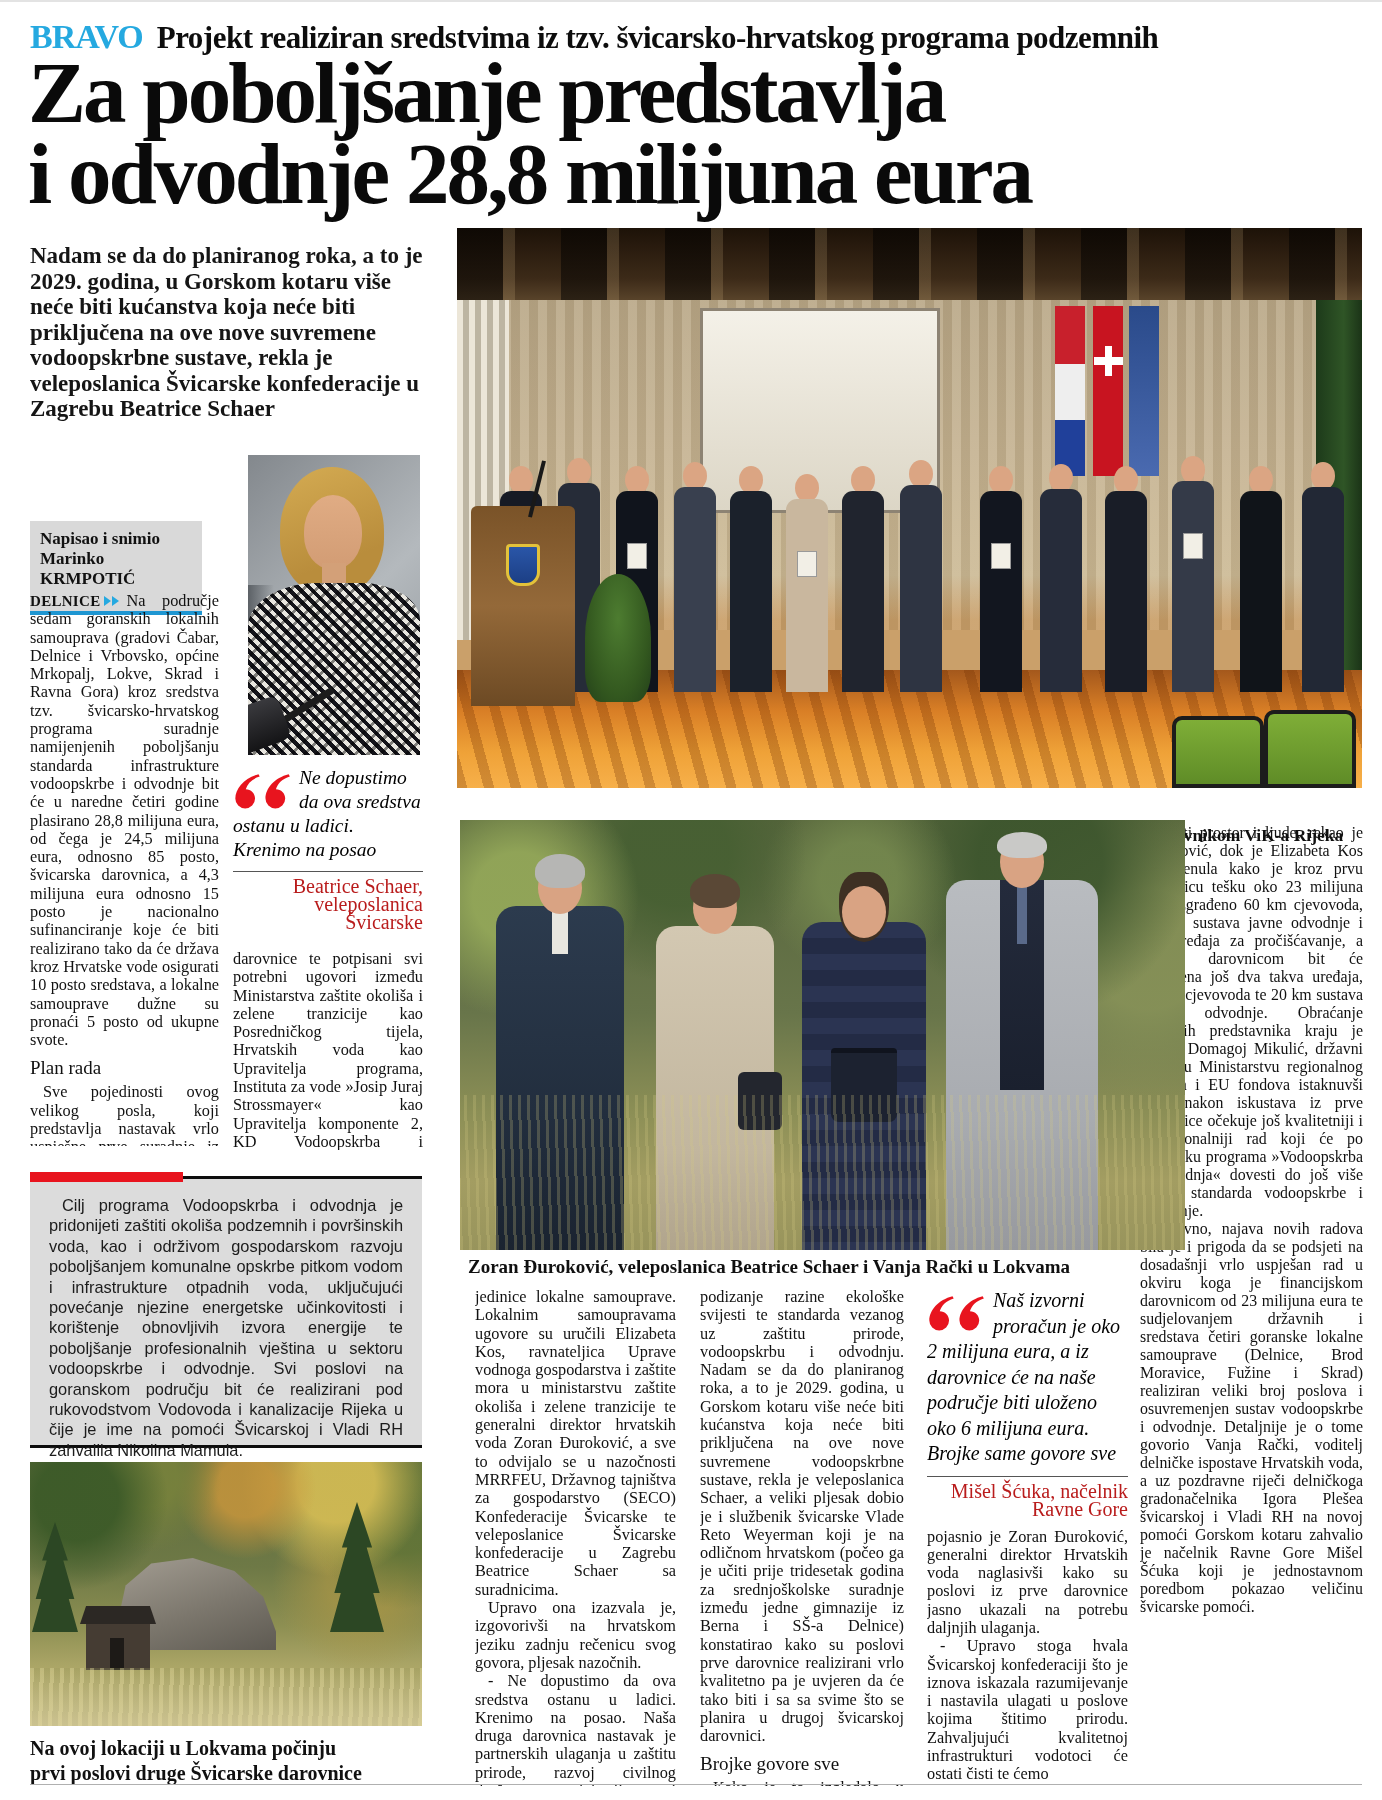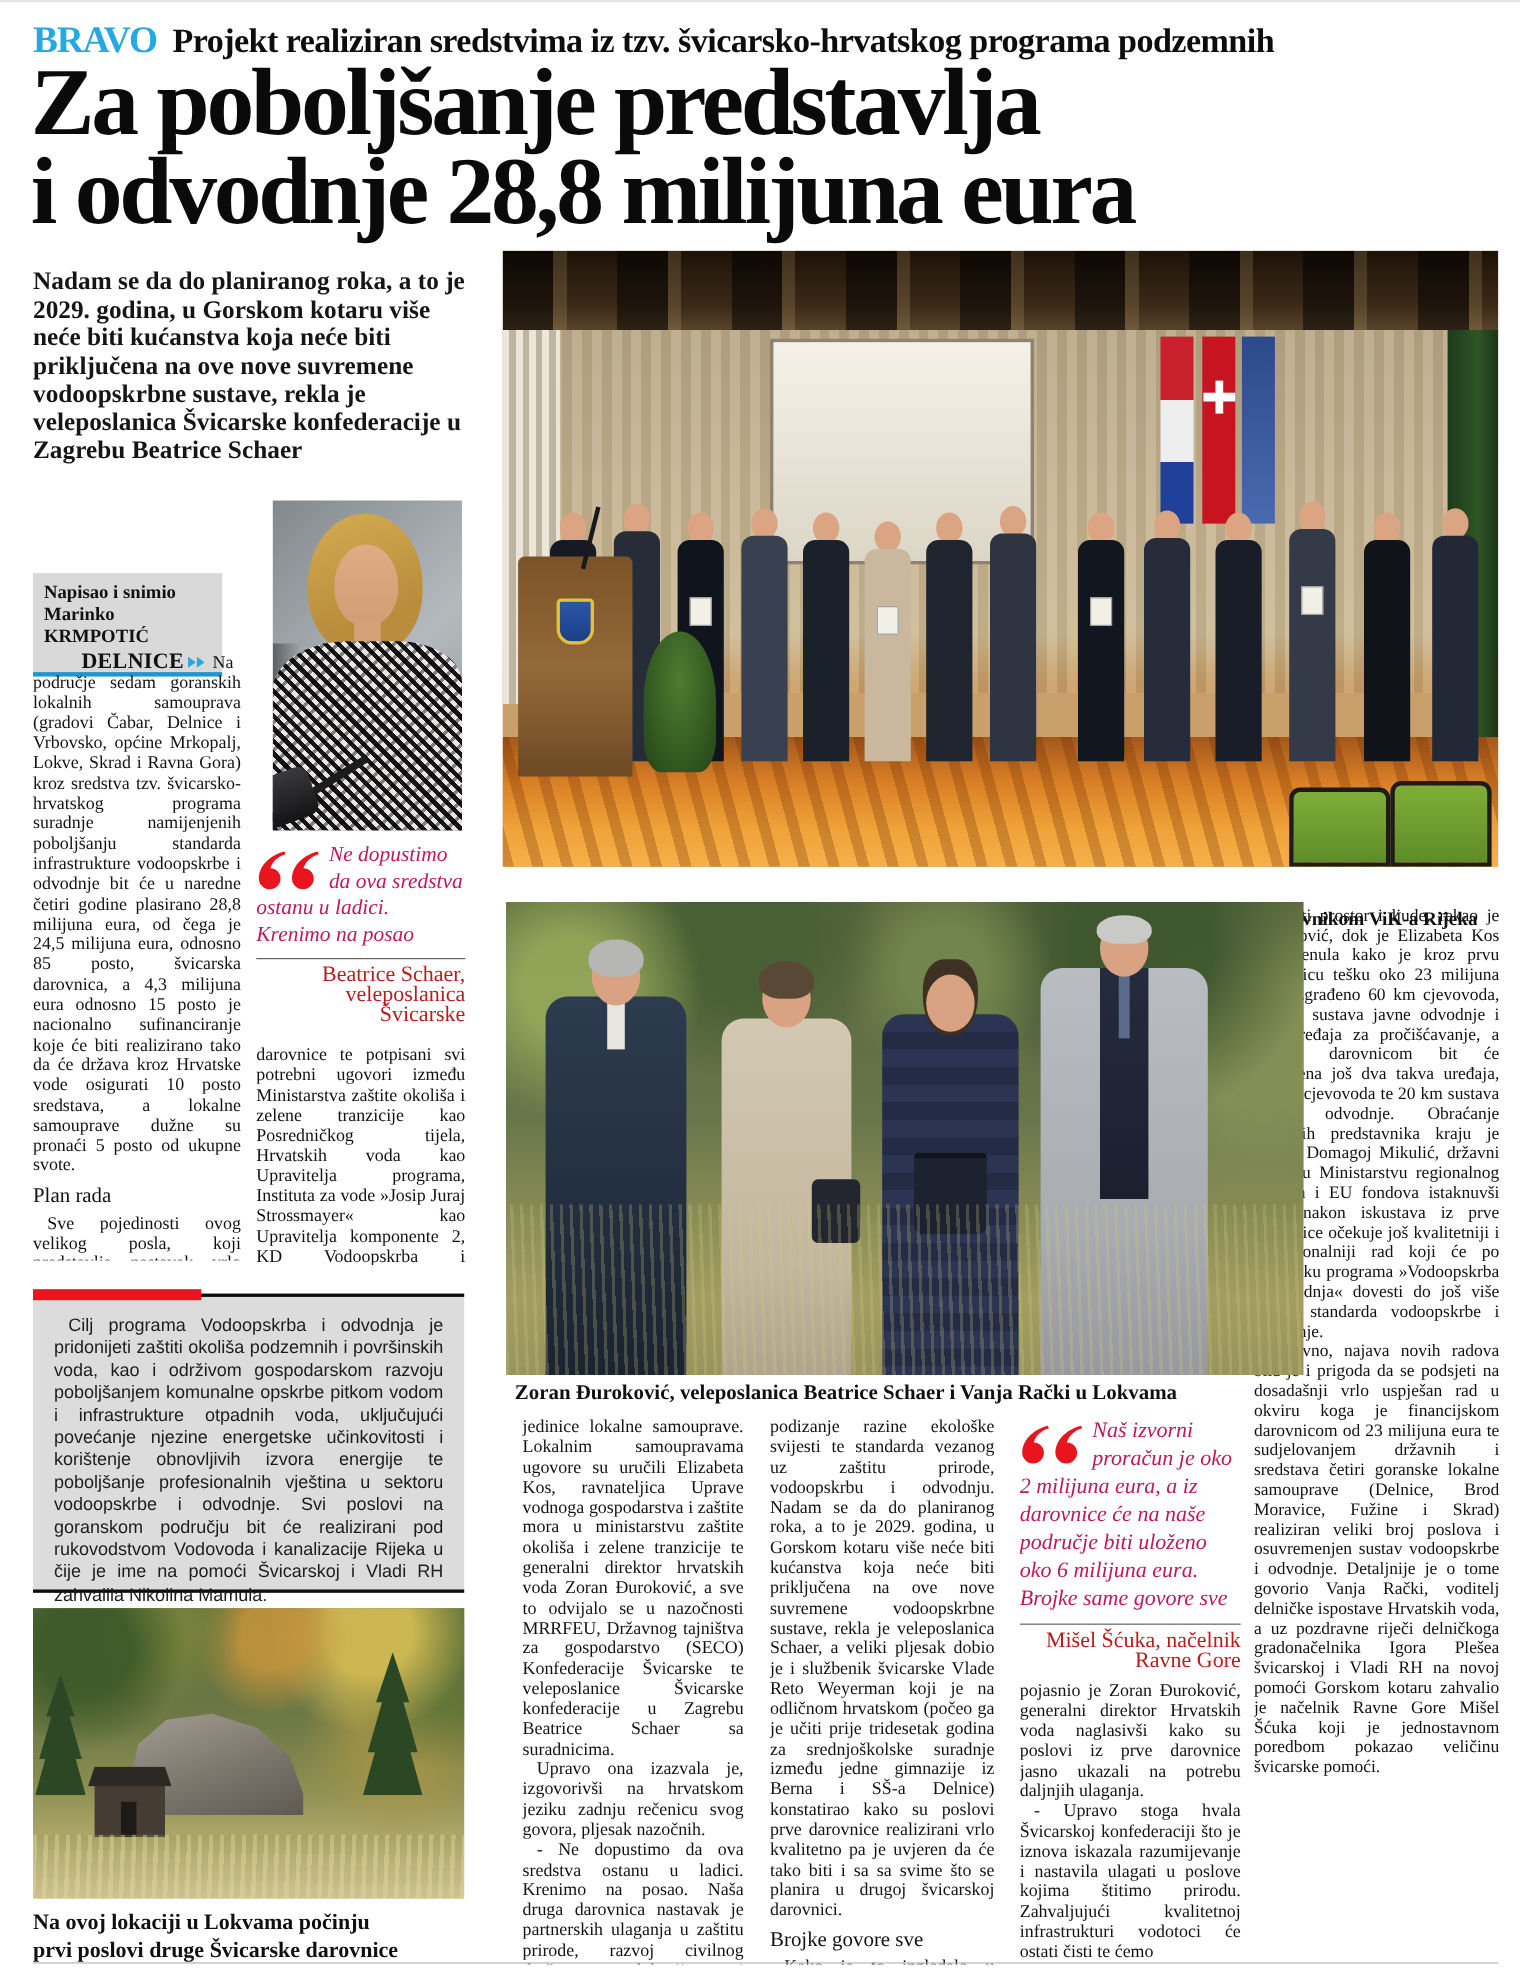--- a/index.html
+++ b/index.html
@@ -27,39 +27,39 @@
   
   .byline{left:30px;top:521px;width:172px;background:var(--box-gray);
           border-bottom:4px solid var(--byline-blue);padding:8px 10px 22px;
           font-weight:bold;font-size:17px;line-height:20px;}
 
   
   .copy p{font-size:16.3px;line-height:18.3px;text-align:justify;hyphens:auto;}
   .copy p + p{text-indent:13px;}
   .copy .indent{text-indent:13px;}
   .subhead{font-weight:normal;font-size:19px;margin:9px 0 5px;line-height:20px;}
-  .dateline{font-weight:bold;font-size:20px;letter-spacing:0.3px;margin-left:44px;}
+  .dateline{font-weight:bold;font-size:15px;letter-spacing:0.3px;}
   .chev{display:inline-block;margin:0 6px 0 4px;}
   .chev i{display:inline-block;width:0;height:0;border-left:7px solid var(--accent-cyan);
           border-top:5px solid transparent;border-bottom:5px solid transparent;margin-right:1px;}
 
   .subcolL{left:30px;top:592px;width:189px;height:554px;overflow:hidden;}
   .subcolR-text{left:233px;top:950px;width:190px;height:200px;overflow:hidden;}
   .col1{left:475px;top:1288px;width:201px;height:498px;overflow:hidden;}
   .col2{left:700px;top:1288px;width:204px;height:498px;overflow:hidden;}
   .col3{left:927px;top:1288px;width:201px;height:498px;overflow:hidden;}
   .rightcol{left:1140px;top:824px;width:223px;height:958px;overflow:hidden;}
   .rightcol p{font-size:15.9px;line-height:18px;}
 
   
   .quoteblock{font-style:italic;}
   .q1{left:233px;top:766px;width:190px;}
   .qicon{float:left;width:58px;height:38px;margin:6px 8px 2px 0;}
   .qicon path{fill:var(--accent-red);}
-  .qtext{font-size:19.5px;line-height:24px;color:#be185d;}
+  .qtext{font-size:19.5px;line-height:24px;color:#000000;}
   .q-rule{border:0;border-top:1px solid #555;margin:9px 0 5px;}
   .q-attrib{font-style:normal;font-size:20px;line-height:18px;text-align:right;color:#b91c1c;}
   .q2{margin-bottom:10px;}
   .q2 .qtext{font-size:20px;line-height:25.5px;}
 
   
   .zastita{left:30px;top:1176px;width:392px;height:272px;background:#dcdcdc;
            border-top:3px solid #0d0d0d;border-bottom:3px solid #0d0d0d;
            padding:16px 19px 10px;font-family:"Liberation Sans",sans-serif;}
   .z-red{position:absolute;left:0;top:-7px;width:153px;height:10px;background:var(--accent-red);}

